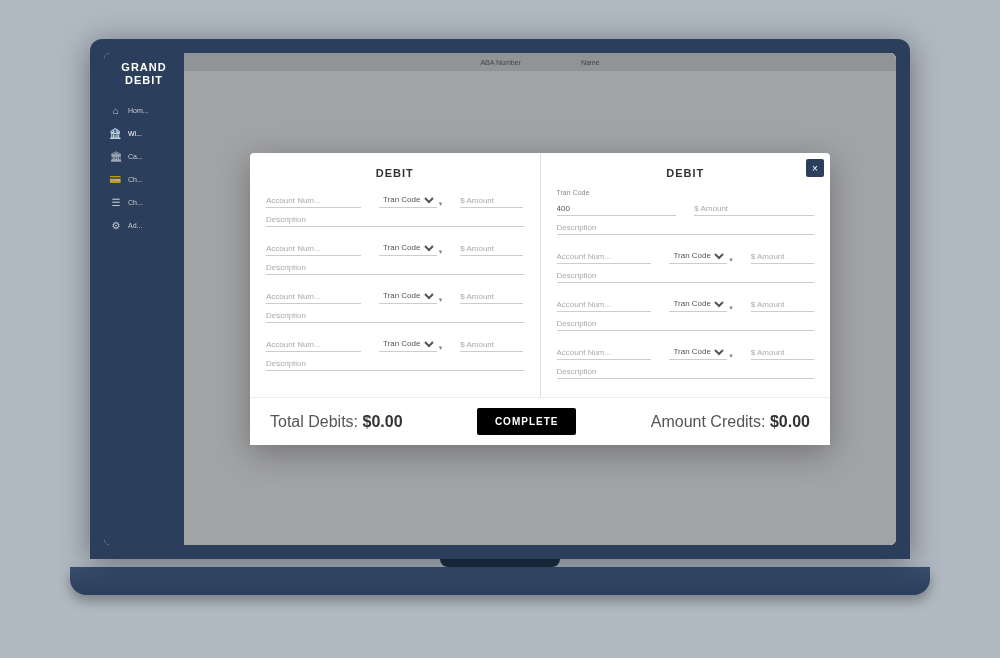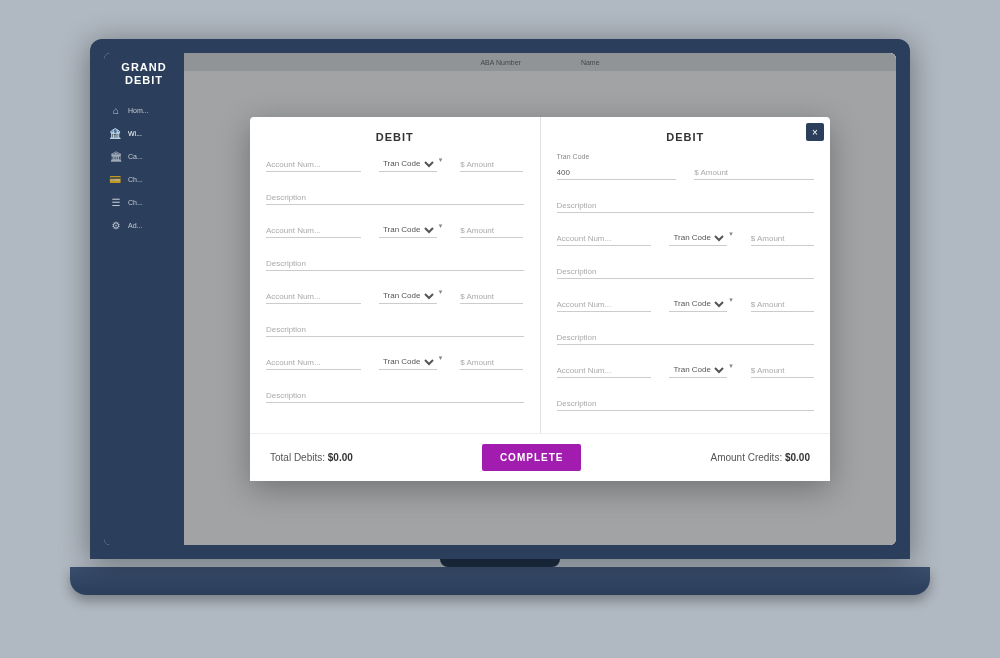--- a/index.html
+++ b/index.html
@@ -164,31 +164,31 @@
     }
 
     
     .entry-group {
       margin-bottom: 10px;
     }
     .entry-row {
       display: flex;
       align-items: flex-end;
       gap: 18px;
-      margin-bottom: 14px;
+      margin-bottom: 0;
     }
     .field-account {
       flex: 1.8;
       min-width: 0;
     }
     .field-tran {
       flex: 1.2;
       min-width: 0;
       display: flex;
-      align-items: flex-start;
+      align-items: flex-end;
       gap: 2px;
     }
     .field-amount {
       flex: 1.2;
       min-width: 0;
     }
     .field-desc {
       width: 100%;
     }
     .form-input {
@@ -227,26 +227,26 @@
     
     .modal-footer {
       display: flex;
       align-items: center;
       justify-content: space-between;
       padding: 10px 20px;
       border-top: 1px solid #eee;
       background: white;
     }
     .total-text {
-      font-size: 10px;
+      font-size: 16px;
       color: #555;
     }
     .total-text strong { color: #333; }
     .complete-btn {
-      background: #a21caf;
+      background: #000000;
       color: white;
       border: none;
       padding: 8px 18px;
       font-size: 10px;
       font-weight: bold;
       letter-spacing: 1px;
       cursor: pointer;
       border-radius: 2px;
     }
 

